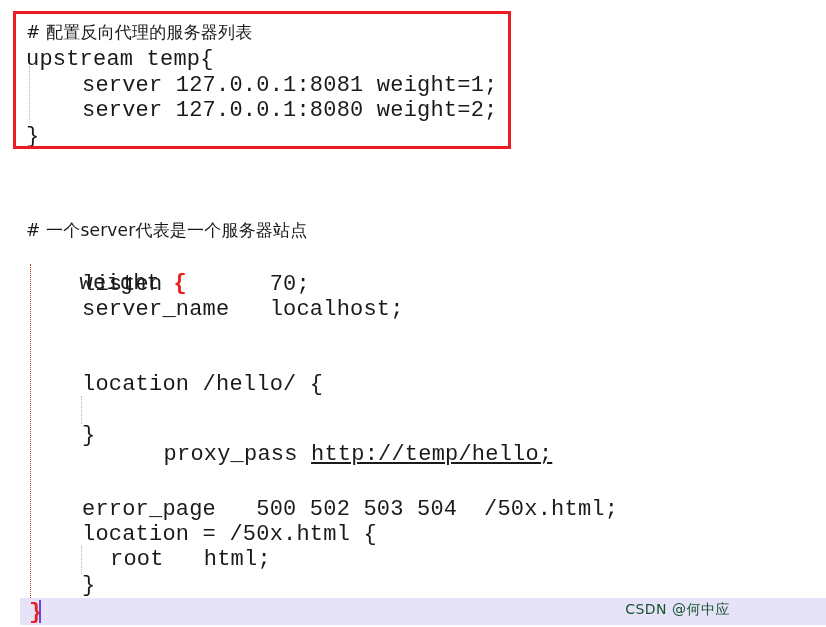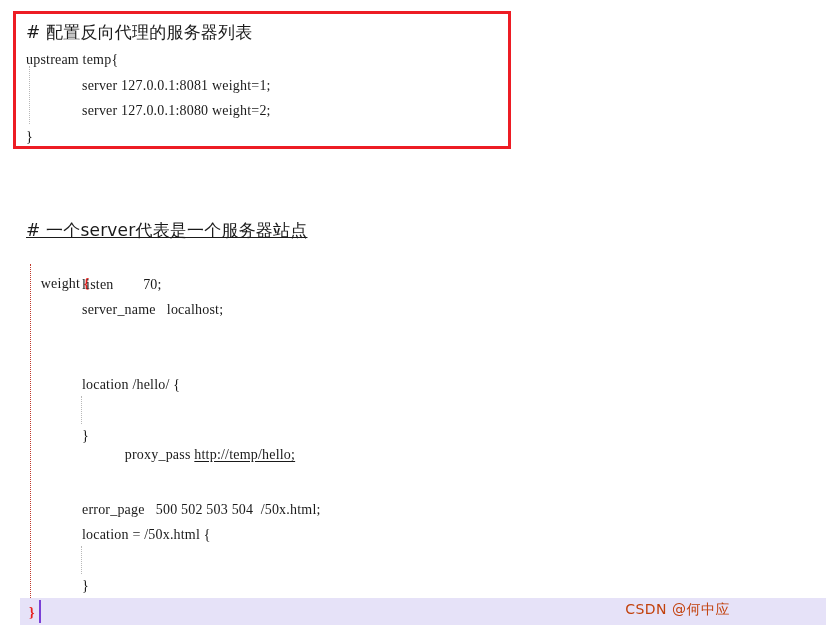--- a/index.html
+++ b/index.html
@@ -18,22 +18,22 @@
   
   .code-canvas {
     position: absolute;
     left: 0; top: 0;
     width: 742px; height: 627px;
   }
 
   .code-line {
     position: absolute;
     white-space: pre;
-    font-family: Liberation Serif, serif;
-    font-size: 14px;
+    font-family: Liberation Mono, monospace;
+    font-size: 22px;
     line-height: 25px;
     color: #1a1a1a;
     letter-spacing: 0.2px;
   }
   .code-line.cjk {
     font-family: "DejaVu Sans", "Liberation Sans", sans-serif;
     font-size: 17px;
   }
 
   .tok-red {
@@ -87,21 +87,21 @@
     background: #7a3fd6;
   }
 
   
   .watermark {
     position: absolute;
     right: 12px;
     top: 601px;
     font-family: "DejaVu Sans", "Liberation Sans", sans-serif;
     font-size: 14px;
-    color: #c2410c;
+    color: #14532d;
     letter-spacing: 0.5px;
     white-space: pre;
   }
 </style>
 </head>
 <body>
 
 <div class="code-canvas">
 
   <div class="current-line"></div>
@@ -119,21 +119,21 @@
   <div class="code-line" style="left:26px; top:47px;">upstream temp{</div>
 
   <div class="code-line" style="left:82px; top:73px;">server 127.0.0.1:8081 weight=1;</div>
 
   <div class="code-line" style="left:82px; top:98px;">server 127.0.0.1:8080 weight=2;</div>
 
   <div class="code-line" style="left:26px; top:124px;">}</div>
 
   <div class="callout-box"></div>
 
-  <div class="code-line cjk" style="left:26px; top:218px;text-decoration:underline;"># 一个server代表是一个服务器站点</div>
+  <div class="code-line cjk" style="left:26px; top:218px;"># 一个server代表是一个服务器站点</div>
 
   <div class="code-line" style="left:26px; top:246px;">
     <span>weight </span><span class="tok-red">{</span>
   </div>
 
   <div class="code-line" style="left:82px; top:272px;">listen        70;</div>
 
   <div class="code-line" style="left:82px; top:297px;text-align:center;">server_name   localhost;</div>
 
   <div class="code-line" style="left:82px; top:372px;">location /hello/ {</div>
@@ -141,20 +141,21 @@
   <div class="code-line" style="left:110px; top:417px;">
     <span>proxy_pass </span><span class="tok-link">http://temp/hello;</span>
   </div>
 
   <div class="code-line" style="left:82px; top:423px;">}</div>
 
   <div class="code-line" style="left:82px; top:497px;">error_page   500 502 503 504  /50x.html;</div>
 
   <div class="code-line" style="left:82px; top:522px;">location = /50x.html {</div>
 
+  <div class="code-line" style="left:110px; top:547px;">root   html;</div>
 
   <div class="code-line" style="left:82px; top:573px;">}</div>
 
   <div class="code-line tok-red" style="left:29px; top:600px;">}</div>
 
   <div class="caret"></div>
 
   <div class="watermark">CSDN @何中应</div>
 
 </div>

